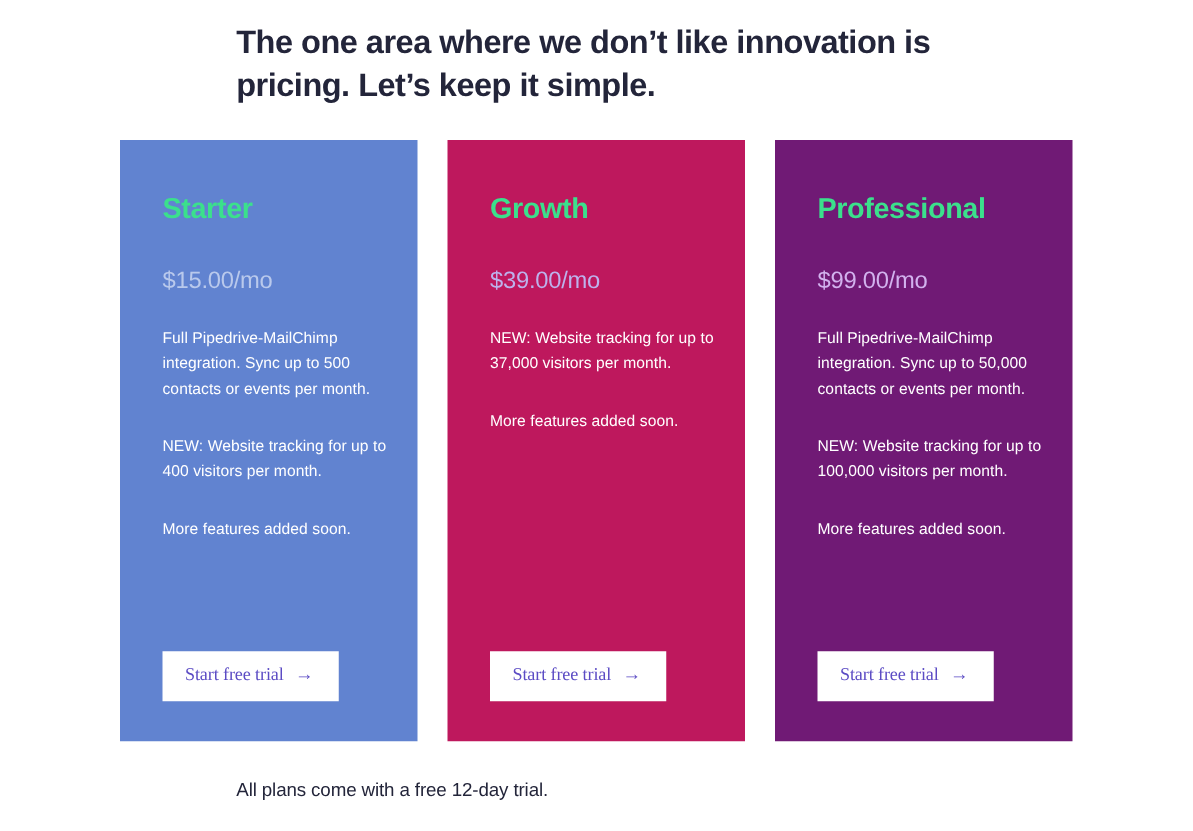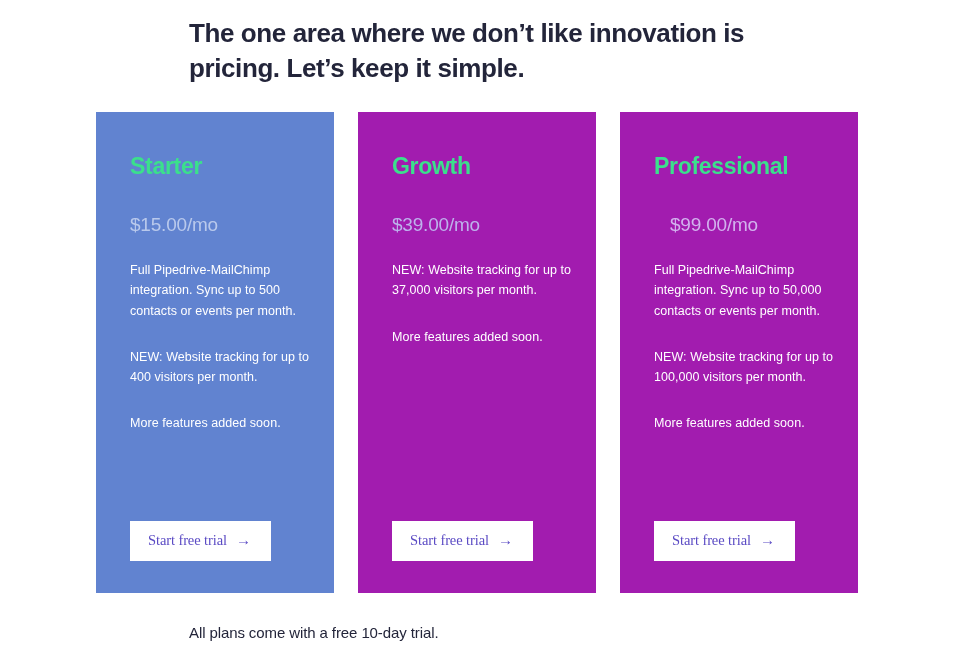--- a/index.html
+++ b/index.html
@@ -131,48 +131,48 @@
         <p class="feature-block">More features added soon.</p>
       </div>
       <div class="cta-wrap">
         <button class="cta-button">
           <span>Start free trial</span>
           <span class="cta-arrow">→</span>
         </button>
       </div>
     </div>
 
-    <div class="card" style="background:#a21caf;">
+    <div class="card" style="background:#be185d;">
       <div class="card-title" style="color:#3be08c;">Growth</div>
       <div class="card-price" style="color:#bdb2ec;">$39.00/mo</div>
       <div class="card-features">
         <p class="feature-block">NEW: Website tracking for up to 37,000 visitors per month.</p>
         <p class="feature-block">More features added soon.</p>
       </div>
       <div class="cta-wrap">
         <button class="cta-button">
           <span>Start free trial</span>
           <span class="cta-arrow">→</span>
         </button>
       </div>
     </div>
 
-    <div class="card" style="background:#a21caf;">
+    <div class="card" style="background:#701a75;">
       <div class="card-title" style="color:#3be08c;">Professional</div>
-      <div class="card-price" style="color:#d2b2ee;margin-left:16px;">$99.00/mo</div>
+      <div class="card-price" style="color:#d2b2ee;">$99.00/mo</div>
       <div class="card-features">
         <p class="feature-block">Full Pipedrive-MailChimp integration. Sync up to 50,000 contacts or events per month.</p>
         <p class="feature-block">NEW: Website tracking for up to 100,000 visitors per month.</p>
         <p class="feature-block">More features added soon.</p>
       </div>
       <div class="cta-wrap">
         <button class="cta-button">
           <span>Start free trial</span>
           <span class="cta-arrow">→</span>
         </button>
       </div>
     </div>
 
   </div>
 
-  <div class="footnote">All plans come with a free 10-day trial.</div>
+  <div class="footnote">All plans come with a free 12-day trial.</div>
 
 </div>
 
 </body></html>

